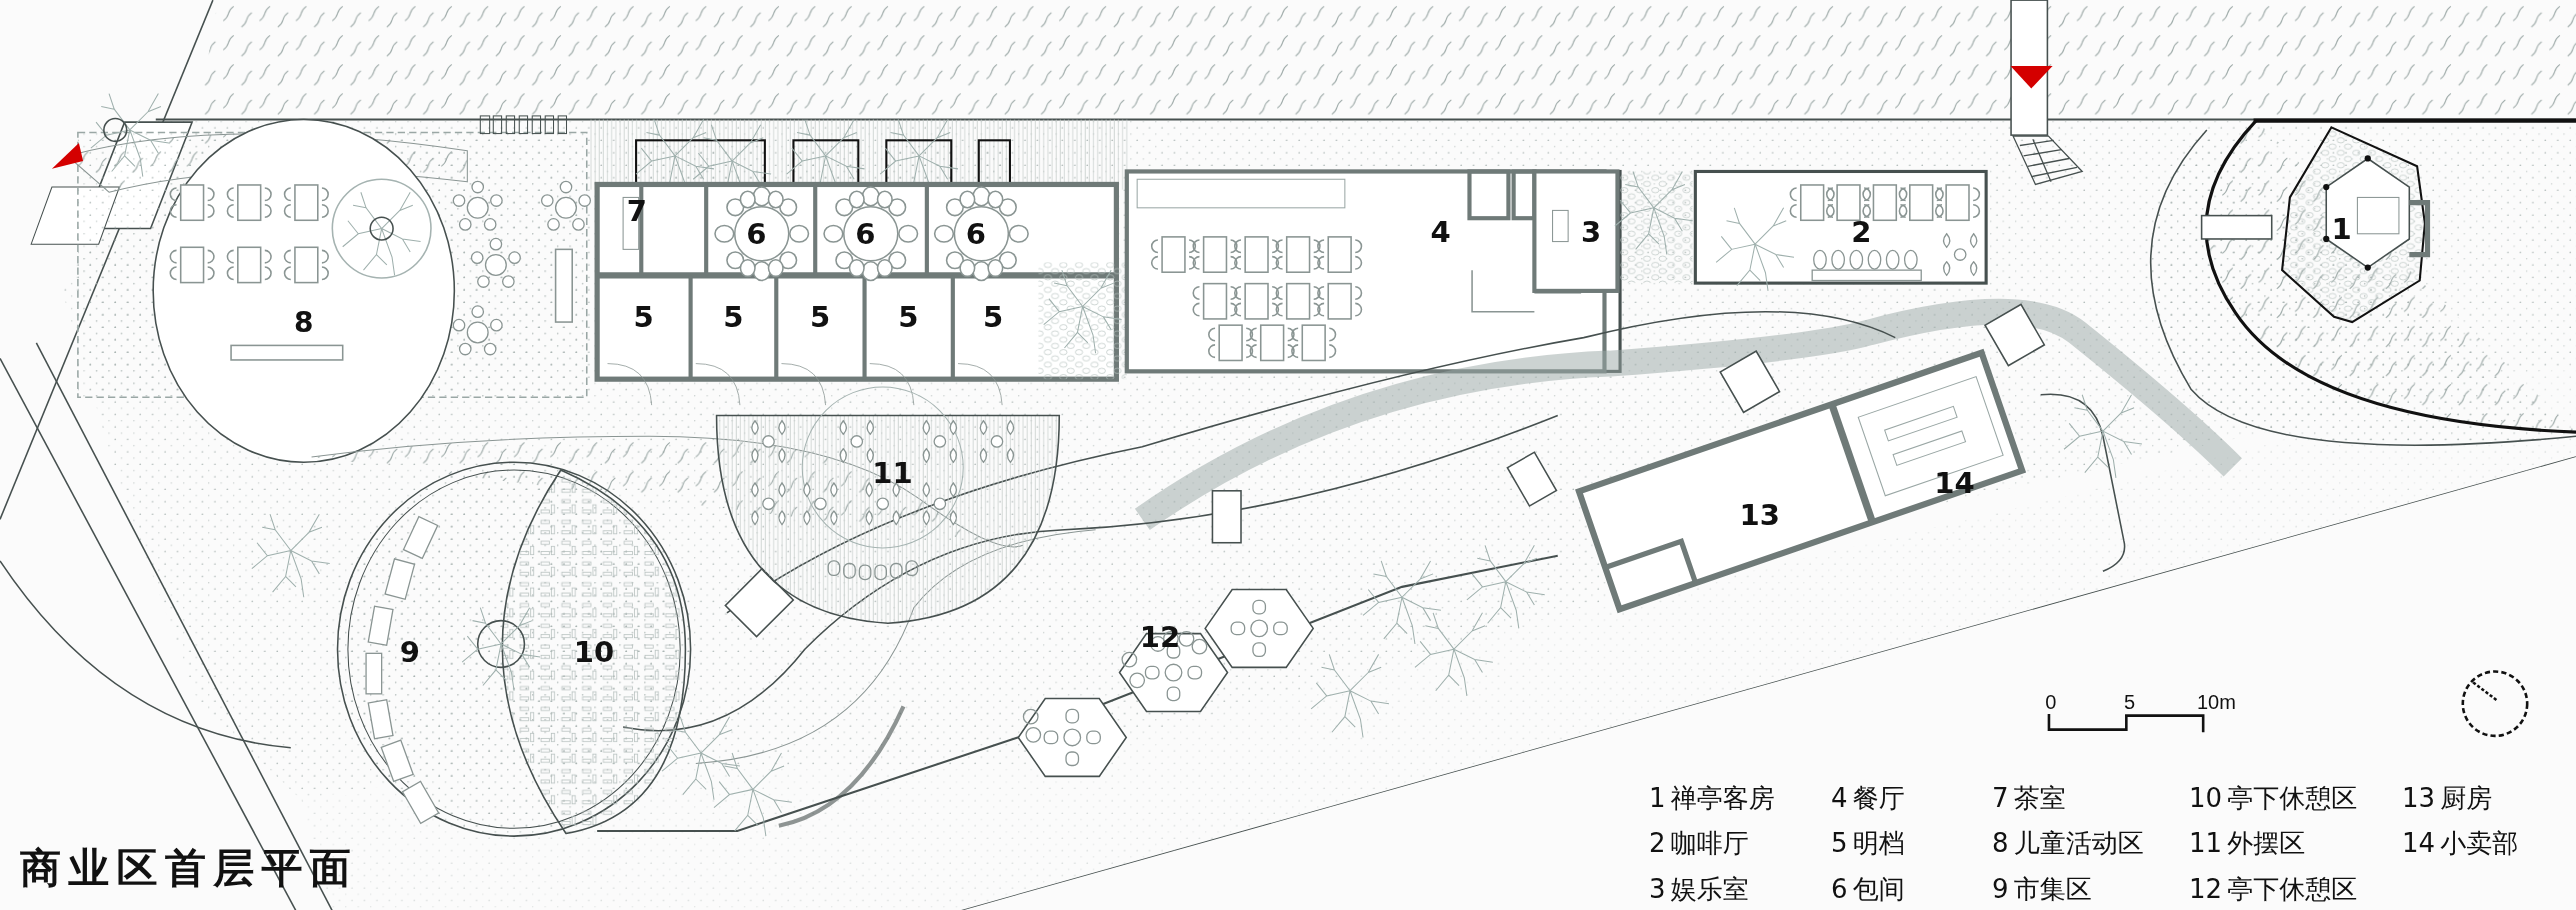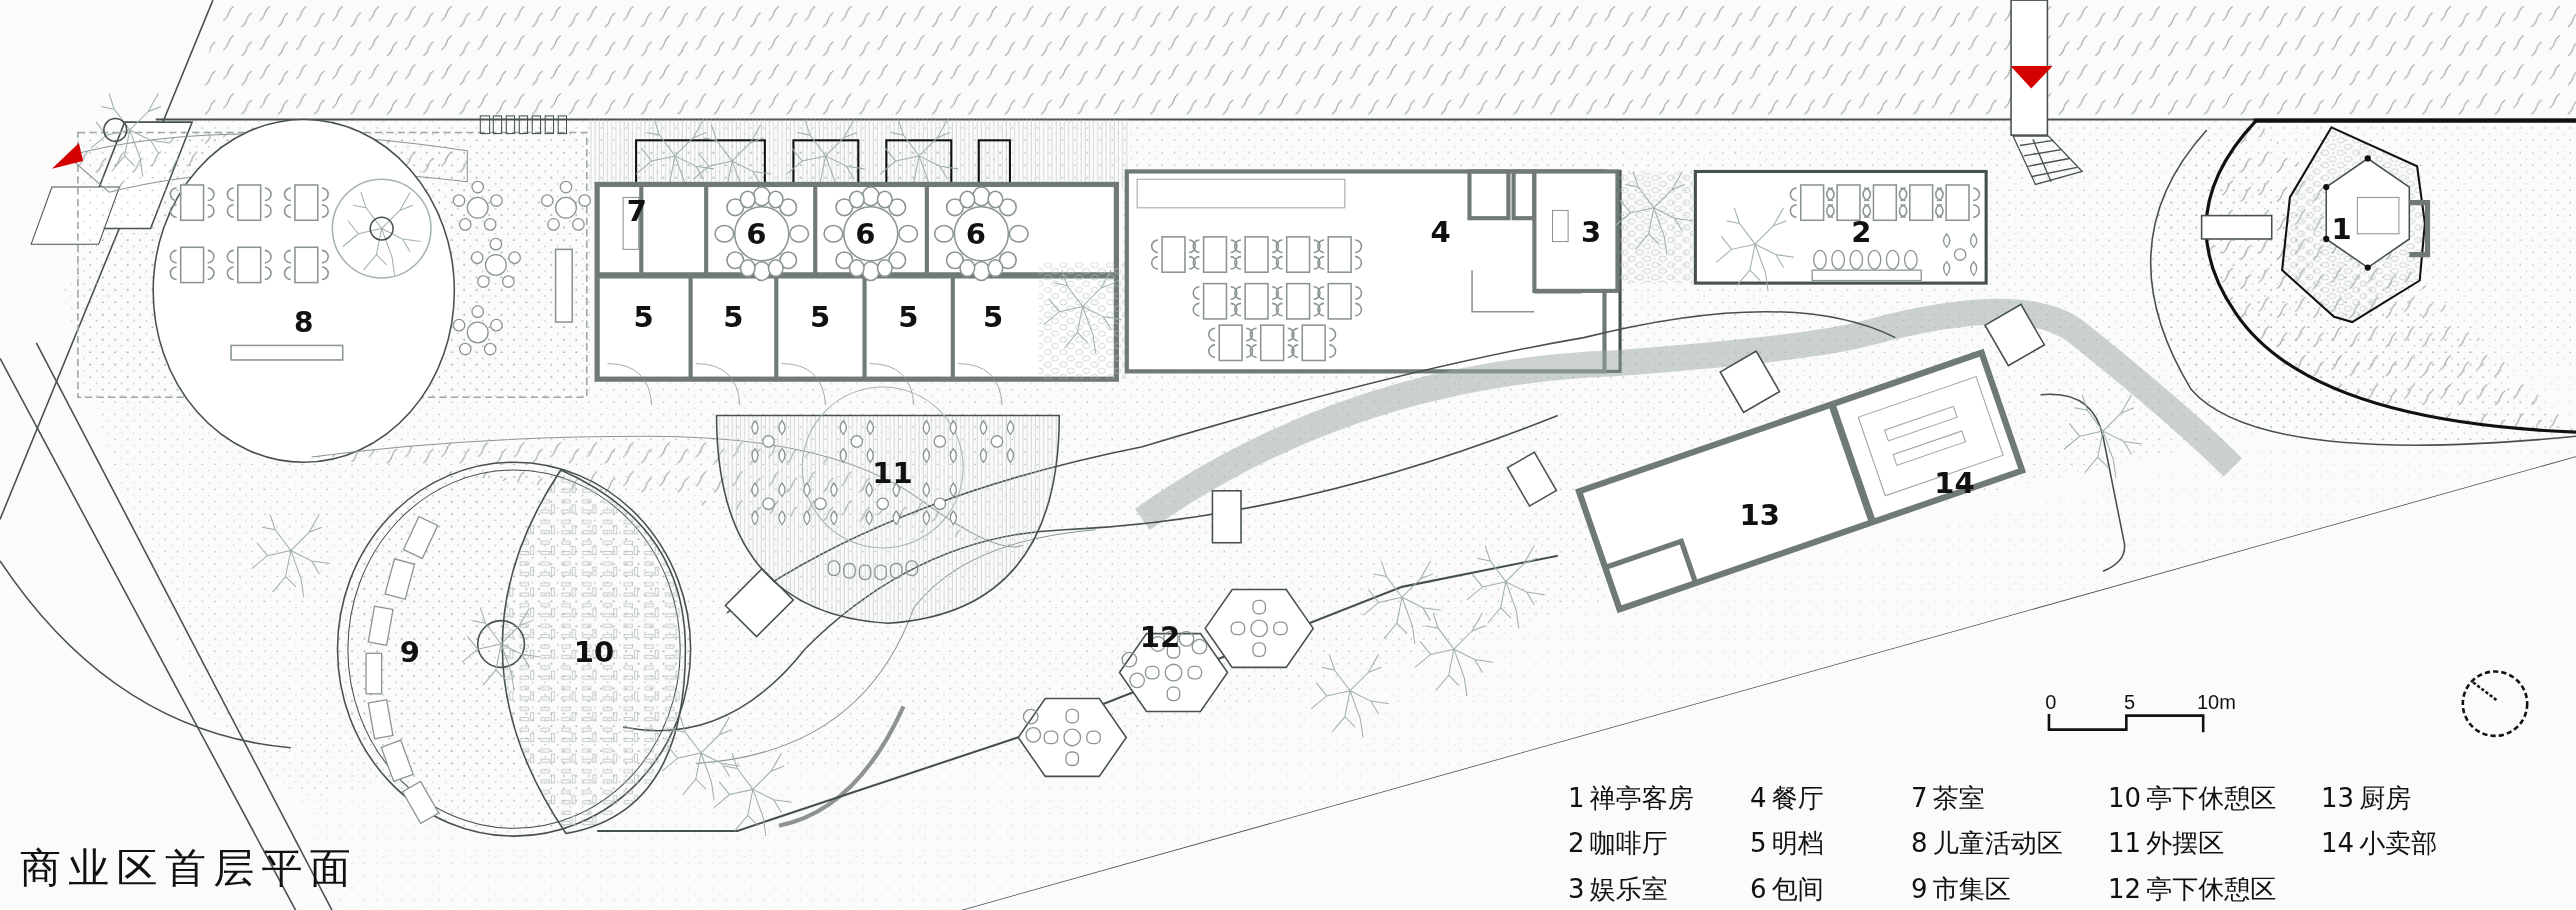--- a/index.html
+++ b/index.html
@@ -1,19 +1,19 @@
 <!DOCTYPE html>
 <html style="font-size:8.3px"><head>
 <meta charset="utf-8">
 <style>
   html,body{margin:0;padding:0;background:#fbfbfb;}
   body{width:2576px;height:911px;position:relative;overflow:hidden;font-family:"DejaVu Sans","Liberation Sans",sans-serif;}
   #plan{position:absolute;left:0;top:0;width:2576px;height:911px;}
-  .title{position:absolute;left:20px;top:841px;font-size:41px;letter-spacing:7.3px;color:#111;font-weight:normal;font-family:"DejaVu Sans",sans-serif;}
-  .legend{position:absolute;left:1568px;top:781px;width:914px;display:grid;grid-template-columns:182px 161px 197px 213px 161px;row-gap:10.4px;}
+  .title{position:absolute;left:20px;top:841px;font-size:41px;letter-spacing:7.3px;color:#111;font-weight:bold;font-family:"DejaVu Sans",sans-serif;}
+  .legend{position:absolute;left:1649px;top:781px;width:914px;display:grid;grid-template-columns:182px 161px 197px 213px 161px;row-gap:10.4px;}
   .legend .item{font-size:26px;color:#111;white-space:nowrap;font-family:"DejaVu Sans",sans-serif;}
   .legend .num{margin-right:5.2px;}
   .scale{position:absolute;left:2041px;top:691px;width:218px;height:47px;}
   .scale .tick{position:absolute;top:0;font-size:20px;color:#111;font-family:"Liberation Sans",sans-serif;}
   .room-label{font-family:"DejaVu Sans",sans-serif;font-weight:bold;fill:#111;}
 </style>
 </head>
 <body>
 
 <svg id="plan" viewBox="0 0 4961 1754" xmlns="http://www.w3.org/2000/svg">

